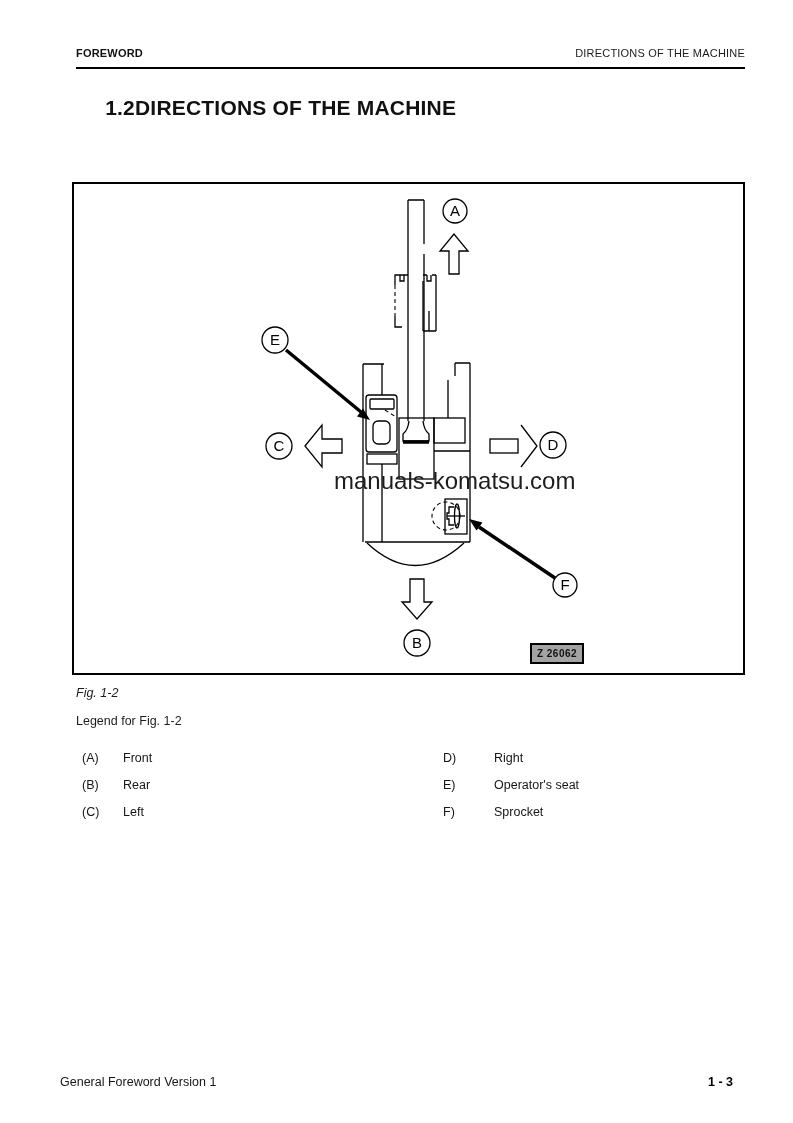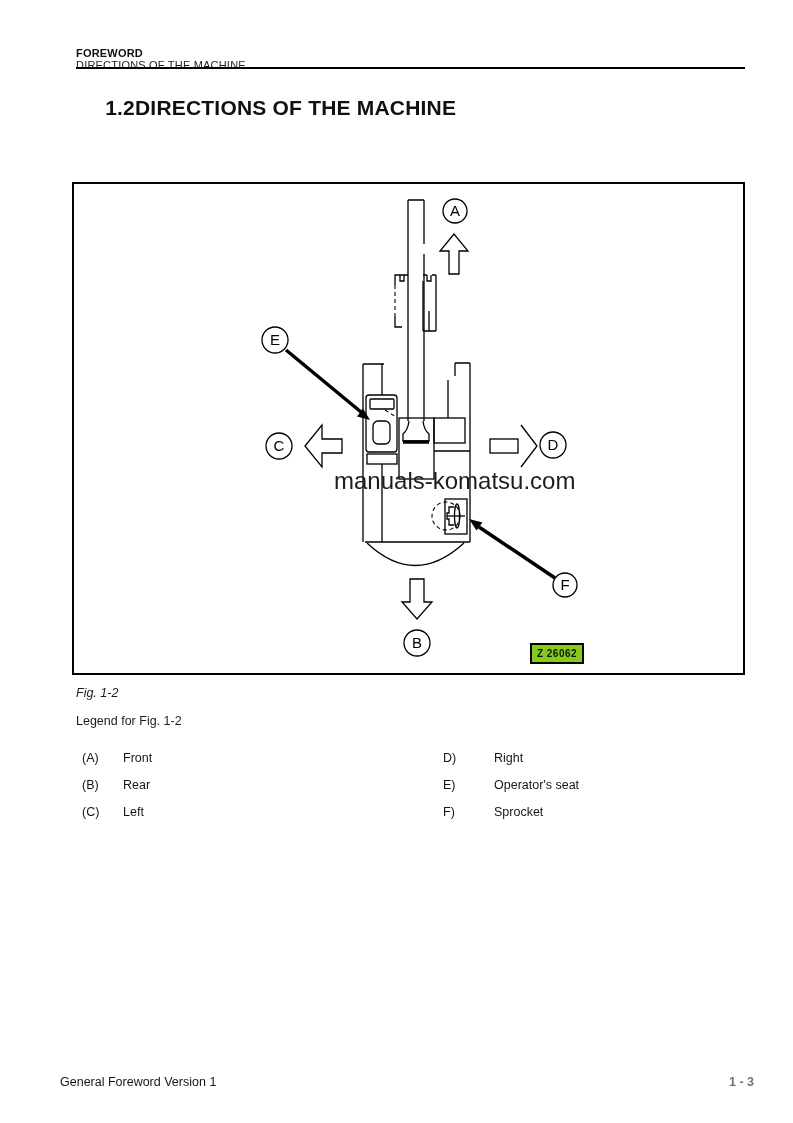--- a/index.html
+++ b/index.html
@@ -5,54 +5,54 @@
   * { margin:0; padding:0; box-sizing:border-box; }
   html,body { background:#ffffff; }
   body { font-family:"Liberation Sans", sans-serif; color:#111; }
   .page {
     position:relative; width:793px; height:1123px; background:#ffffff;
     overflow:hidden;
   }
   
   .header { position:absolute; top:47px; left:76px; right:48px;
     display:flex; justify-content:space-between; align-items:baseline;
-    font-size:11px; letter-spacing:0.2px;flex-direction:column; }
+    font-size:11px; letter-spacing:0.2px; }
   .header .hl { font-weight:bold; }
   .header .hr { font-weight:normal; color:#1c1c1c; }
   .rule { position:absolute; top:67px; left:76px; right:48px; height:2px; background:#000; }
   
   .title { position:absolute; top:96px; left:76px; font-size:21px; font-weight:bold;
     letter-spacing:0.2px; display:flex;text-align:right; }
   .title .num { width:59px; }
   
   .figure-box { position:absolute; left:72px; top:182px; width:673px; height:493px;
     border:2px solid #000; background:#fff; }
   .figure-box svg { position:absolute; left:0; top:0; }
   .watermark { position:absolute; left:260px; top:283px; font-size:24px; color:#1d1d1d;
     letter-spacing:0px; white-space:nowrap; }
   .znum { position:absolute; left:456px; top:459px; width:54px; height:21px;
     border:2px solid #000; display:flex; align-items:center; justify-content:center;
-    font-size:10px; font-weight:bold; letter-spacing:0.5px; background:#84cc16; }
+    font-size:10px; font-weight:bold; letter-spacing:0.5px; background:#a3a3a3; }
   .figcap { position:absolute; top:686px; left:76px; font-size:12.5px; font-style:italic; color:#1c1c1c; }
   .legend-title { position:absolute; top:714px; left:76px; font-size:12.5px; color:#1c1c1c; }
   
   .legend { position:absolute; top:751px; left:76px; right:48px; font-size:12.5px; color:#161616; }
   .legend .row { position:relative; height:27px; }
   .lkey1 { position:absolute; left:6px; }
   .lval1 { position:absolute; left:47px; }
   .lkey2 { position:absolute; left:367px; }
   .lval2 { position:absolute; left:418px; }
   
   .bodytext { position:absolute; top:841px; left:76px; width:670px;
     font-size:12.5px; line-height:17px; color:#161616; }
   
   .footer-center { position:absolute; top:1075px; left:60px; right:48px;
     text-align:left; font-size:12.5px; color:#161616; }
-  .footer-page { position:absolute; top:1075px; right:39px; font-size:12.5px;
-    font-weight:bold; color:#737373; }
+  .footer-page { position:absolute; top:1075px; right:60px; font-size:12.5px;
+    font-weight:bold; color:#000000; }
   
   .ln { stroke:#000; fill:none; stroke-width:1.3; }
   .thick { stroke:#000; fill:none; stroke-width:3.5; }
   .dash { stroke:#000; fill:none; stroke-width:1.1; stroke-dasharray:4 3; }
   .solid { fill:#000; stroke:none; }
   .glyph { font-family:"Liberation Sans", sans-serif; font-size:15px; fill:#000;
     text-anchor:middle; }
 </style>
 </head>
 <body>

